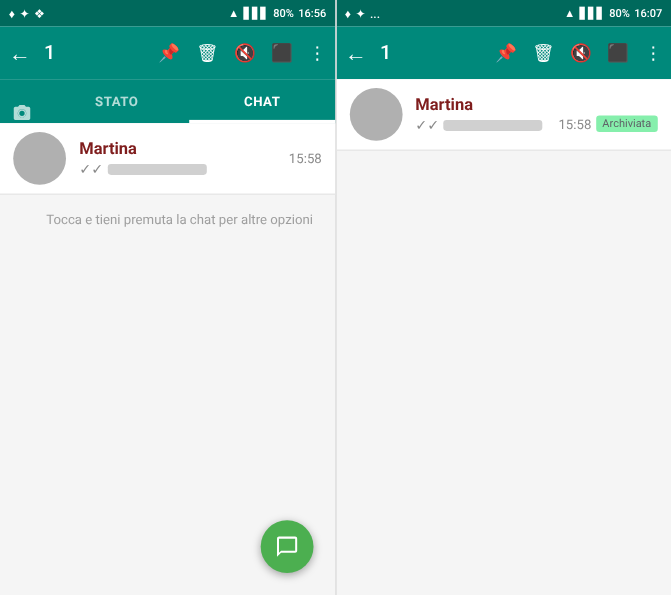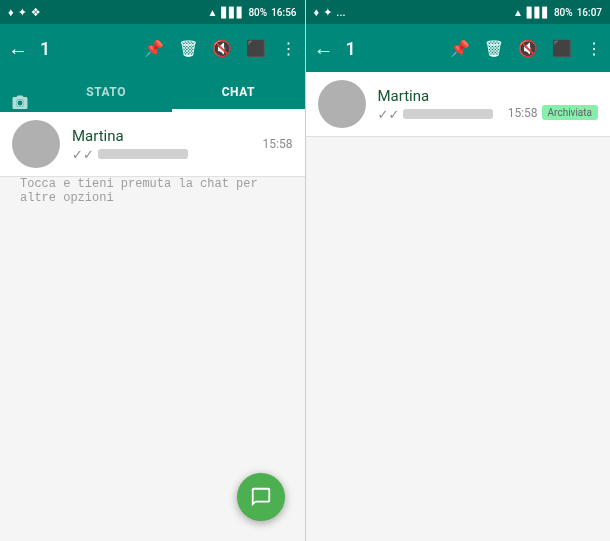--- a/index.html
+++ b/index.html
@@ -133,22 +133,22 @@
       border-radius: 50%;
       background: #b0b0b0;
       flex-shrink: 0;
     }
     .chat-info {
       flex: 1;
       min-width: 0;
     }
     .chat-info .name {
       font-size: 15px;
-      font-weight: 400;
-      color: #14532d;
+      font-weight: 700;
+      color: #7f1d1d;
     }
     .chat-info .preview {
       display: flex;
       align-items: center;
       gap: 4px;
       margin-top: 2px;
     }
     .chat-info .preview .ticks {
       color: #8a8a8a;
       font-size: 13px;
@@ -174,26 +174,25 @@
       color: #5f6368;
       font-size: 10px;
       padding: 2px 6px;
       border-radius: 3px;
       font-weight: 400;
       margin-top: 16px;
     }
 
     
     .hint-text {
-      text-align: left;
+      text-align: right;
       color: #9e9e9e;
       font-size: 12px;
-      margin-top: 0;
+      margin-top: 16px;
       padding: 0 20px;
-      font-family: Liberation Mono, monospace;
     }
 
     
     .fab {
       position: absolute;
       bottom: 20px;
       right: 20px;
       width: 48px;
       height: 48px;
       border-radius: 50%;

